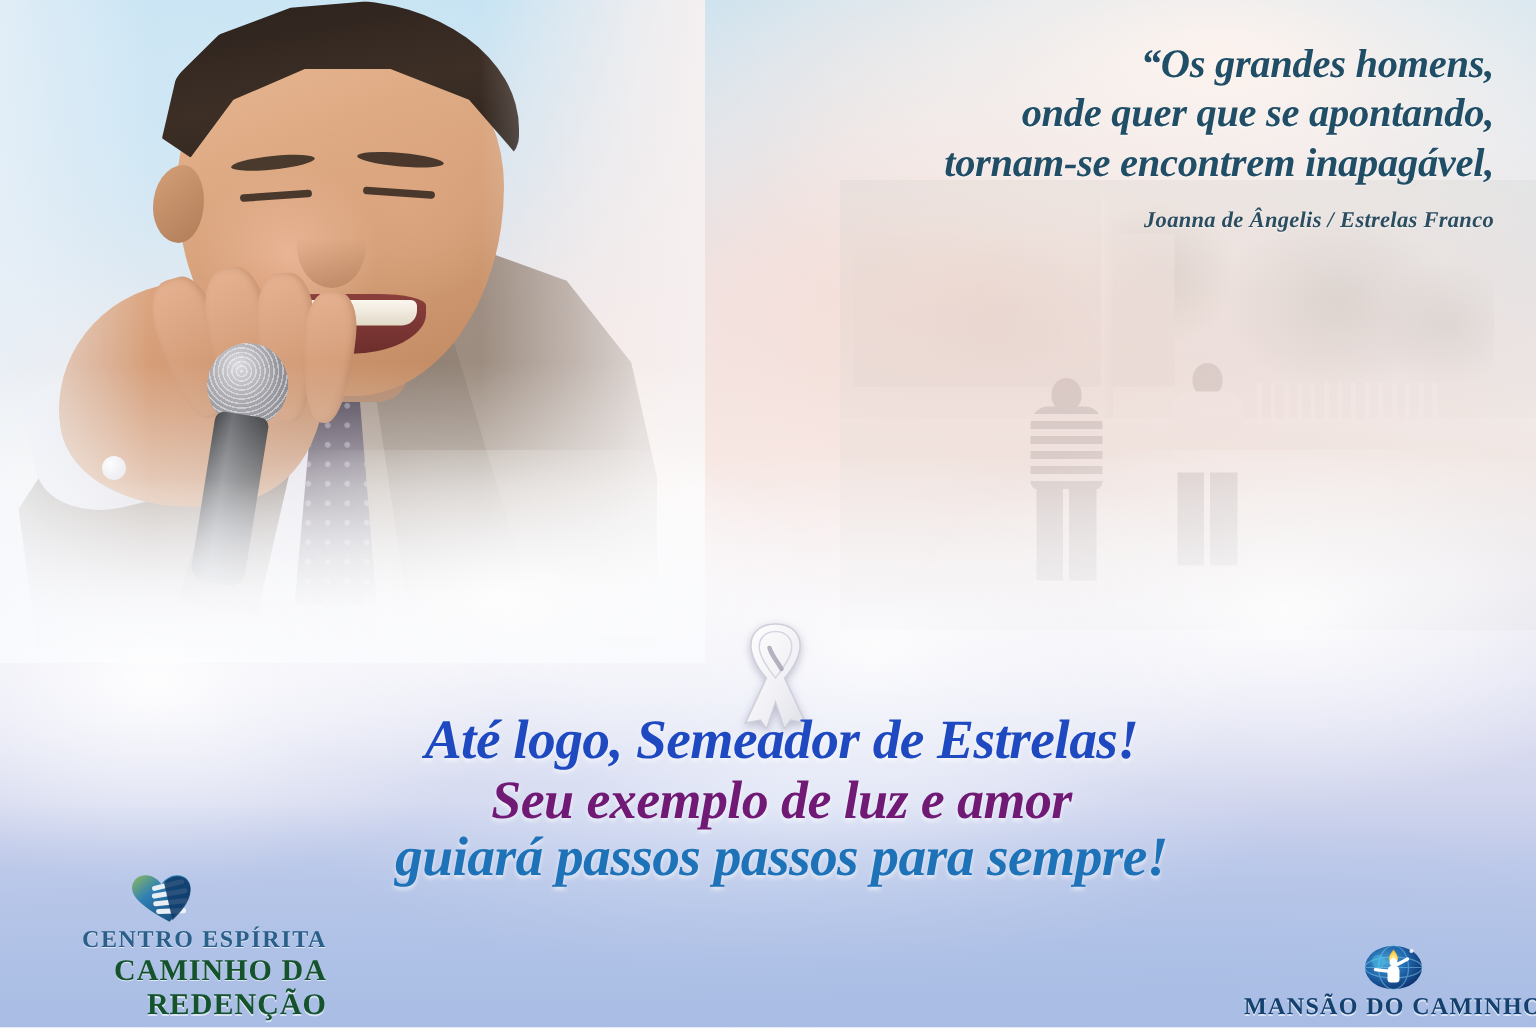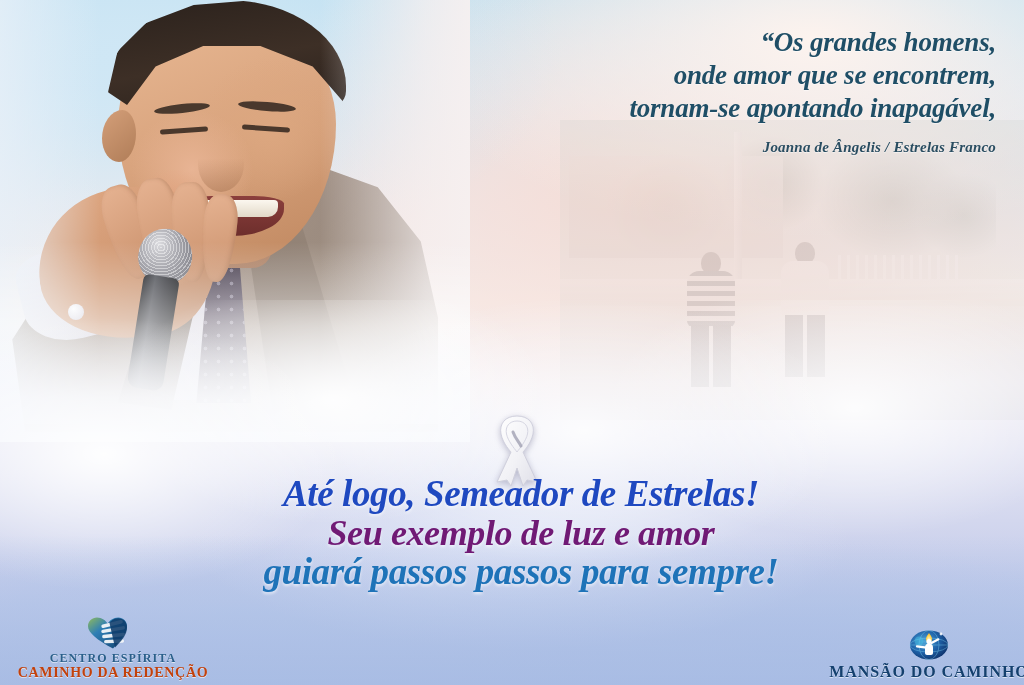--- a/index.html
+++ b/index.html
@@ -321,26 +321,28 @@
   
   .logo {
     position:absolute; bottom:4px;
     display:flex; flex-direction:column; align-items:center;
   }
   .logo-left  { left: 8px;  width: 210px; }
   .logo-right { right: 8px; width: 210px; }
   .logo-mark { height: 34px; display:flex; align-items:flex-end; justify-content:center; }
   .logo-text { text-align:center; line-height:1.12; margin-top:2px; }
   .logo-t1 {
-    font-size: 12px; font-weight: 700; letter-spacing: 1.1px; color:#2a5f8a;
+    font-size: 16px; font-weight: 700; letter-spacing: 1.1px; color:#2a5f8a;
     text-shadow: 0 1px 0 rgba(255,255,255,.6);
+    text-align: right;
   }
   .logo-t2 {
-    font-size: 14px; font-weight: 700; letter-spacing: .7px; color:#c2410c;
+    font-size: 20px; font-weight: 700; letter-spacing: .7px; color:#14532d;
     text-shadow: 0 1px 0 rgba(255,255,255,.6);
+    text-align: right;
   }
   .logo-single {
     font-size: 16px; font-weight: 700; letter-spacing: .9px; color:#14406e;
     text-shadow: 0 1px 0 rgba(255,255,255,.6);
   }
 </style>
 </head>
 <body>
 
 <div id="poster">
@@ -400,22 +402,22 @@
     <div class="pt-fade-left"></div>
     <div class="pt-fade-right"></div>
     <div class="pt-fade"></div>
   </div>
 
   <div class="bg-clouds"></div>
   <div class="bg-bottom-haze"></div>
 
   <div class="quote-block">
     <div class="quote-line">“Os grandes homens,</div>
-    <div class="quote-line">onde amor que se encontrem,</div>
-    <div class="quote-line">tornam-se apontando inapagável,</div>
+    <div class="quote-line">onde quer que se apontando,</div>
+    <div class="quote-line">tornam-se encontrem inapagável,</div>
     <div class="quote-author">Joanna de Ângelis / Estrelas Franco</div>
   </div>
 
   <div class="ribbon-wrap">
     <svg width="60" height="74" viewBox="0 0 60 74" aria-hidden="true">
       <defs>
         <linearGradient id="rbg" x1="0" y1="0" x2="1" y2="1">
           <stop offset="0%" stop-color="#ffffff"></stop>
           <stop offset="55%" stop-color="#f2f2f6"></stop>
           <stop offset="100%" stop-color="#dfdfe8"></stop>

